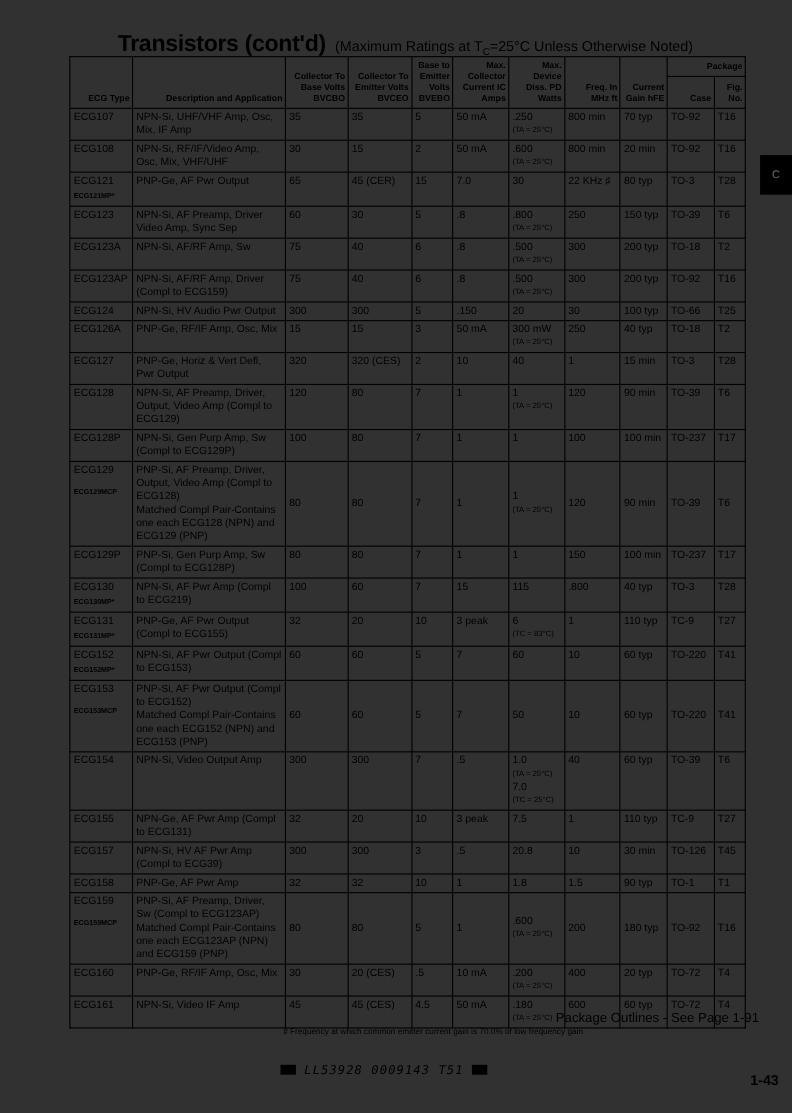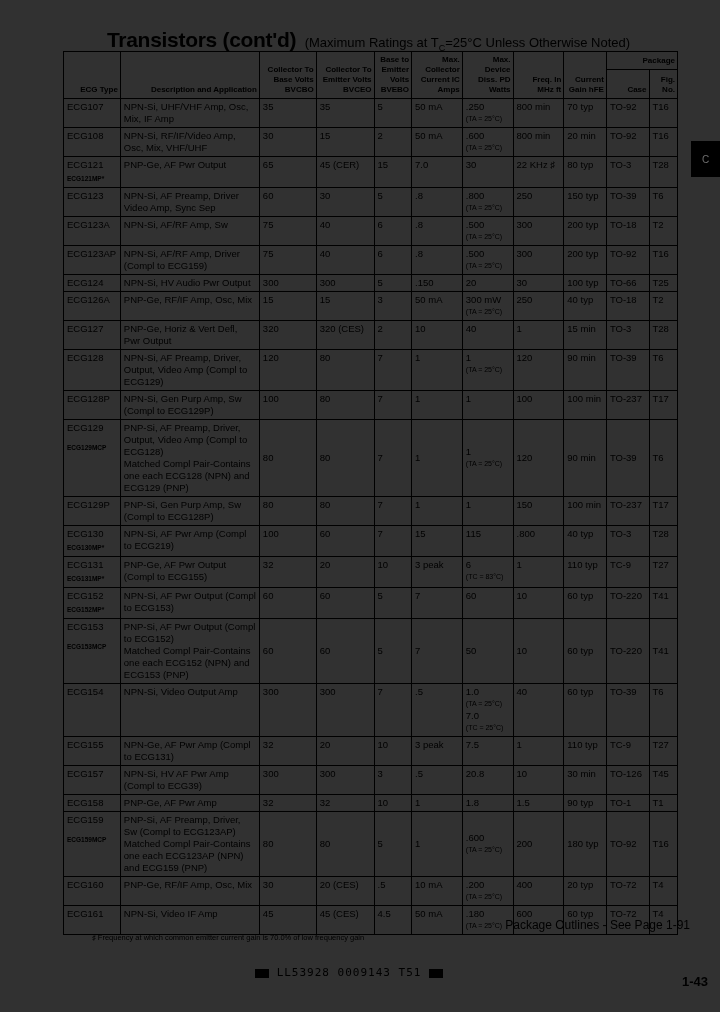--- a/index.html
+++ b/index.html
@@ -23,23 +23,23 @@
   .type { font-weight:normal; font-size:9.5px; }
   .alt { font-weight:bold; font-size:6.5px; display:block; margin-top:2px; }
   .altmid { font-weight:bold; font-size:6.5px; display:block; margin-top:8px; }
   .note { font-size:7px; display:block; }
   .tab-c {
     position:absolute; left:691px; top:141px; width:29px; height:36px;
     background:#000; color:#6f6f6f; font-size:10px; display:flex;
     align-items:center; justify-content:center;
   }
   .notes { position:absolute; left:70px; top:933px; font-size:7.5px; line-height:10px; width:460px; }
-  .notes .ind { padding-left:22px; }
+  .notes .ind { padding-left:22px;text-align:right; }
   .pkg-outline { position:absolute; right:30px; top:918px; font-size:12px; }
-  .barcode { position:absolute; left:255px; top:966px; font-family:"DejaVu Sans Mono", monospace; font-size:11px; letter-spacing:1px; }
+  .barcode { position:absolute; left:255px; top:966px; font-family:"DejaVu Sans Mono", monospace; font-size:11px; letter-spacing:1px;font-style:italic; }
   .barcode .blk { display:inline-block; width:14px; height:9px; background:#000; vertical-align:middle; }
   .pagenum { position:absolute; right:12px; top:974px; font-size:13px; font-weight:bold; }
 </style>
 </head>
 <body>
 
 <div class="title-row">
   <span class="title-main">Transistors (cont'd)</span>
   <span class="title-sub"><span>(Maximum Ratings at T</span><sub>C</sub><span>=25°C Unless Otherwise Noted)</span></span>
 </div>

